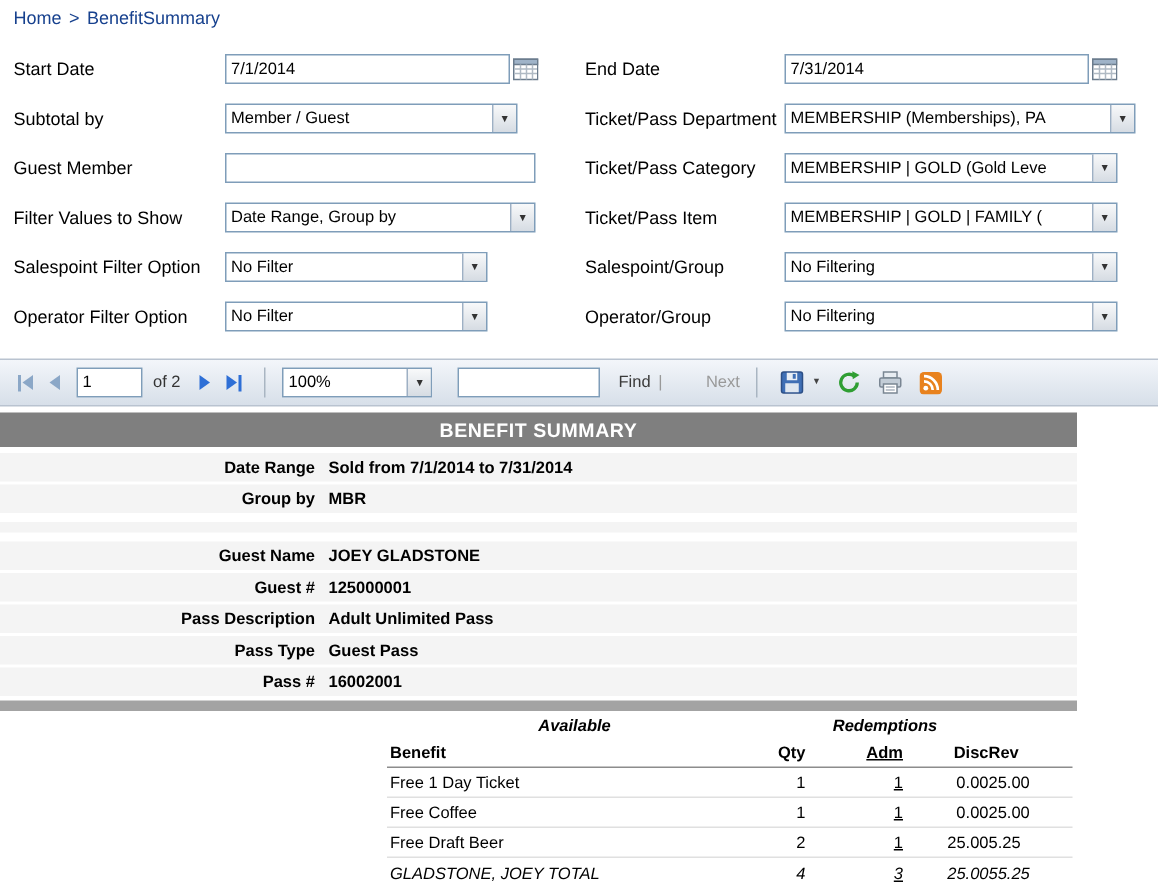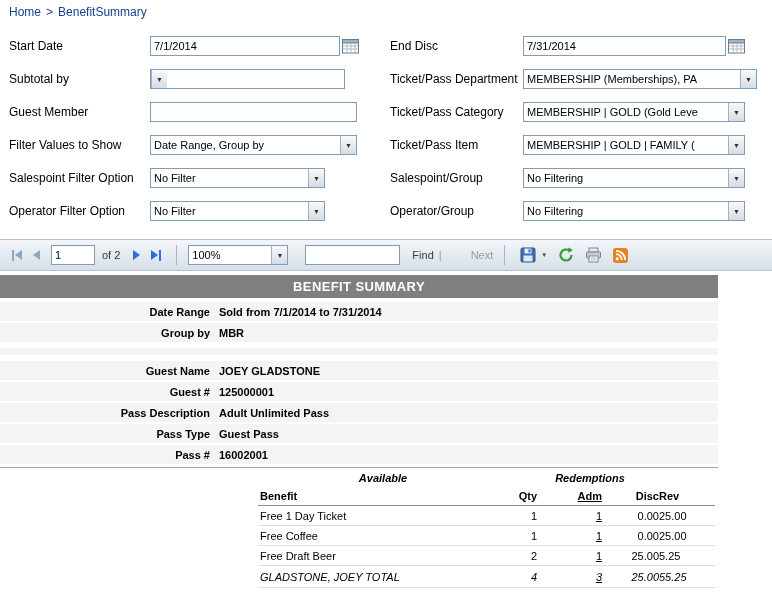--- a/index.html
+++ b/index.html
@@ -56,21 +56,21 @@
   .report { width:718px; margin-top:4px; }
   .report-title { height:23px; line-height:23px; background:var(--report-header-bg,#7f7f7f);
                   color:#fff; font-weight:bold; font-size:13px; text-align:center;
                   letter-spacing:0.4px; margin-bottom:4px; }
   .irow { display:flex; align-items:center; height:19px; background:var(--row-bg,#f5f5f5);
           margin-bottom:2px; font-size:11px; font-weight:bold;padding-left:48px; }
   .rlabel { width:170px; text-align:right; padding-right:8px; }
   .rvalue { padding-left:1px; }
   .band { height:7px; background:var(--row-bg,#f5f5f5); margin:6px 0; }
 
-  .table-sect { border-top:1px solid #a3a3a3; margin-top:3px; padding-top:2px; }
+  .table-sect { border-top:7px solid #a3a3a3; margin-top:3px; padding-top:2px; }
   .btable { margin-left:258px; width:457px; }
   .ghead { position:relative; height:17px; font-size:11px; font-weight:bold; font-style:italic; }
   .g-av  { position:absolute; left:60px;  width:130px; text-align:center; top:2px; }
   .g-red { position:absolute; left:265px; width:134px; text-align:center; top:2px; }
   .brow { display:flex; align-items:center; height:20px; font-size:11px; border-bottom:1px solid #e0e0e0; }
   .brow.head { font-weight:bold; border-bottom:1px solid #8c8c8c; height:19px; }
   .brow.total { font-style:italic; height:22px; }
   .c-benefit { width:182px; padding-left:2px; white-space:nowrap; overflow:hidden; }
   .c-qty  { width:97px; text-align:right; }
   .c-adm  { width:65px; text-align:right;text-decoration:underline; }
@@ -92,35 +92,36 @@
   <div class="p-ctrl">
     <input class="txt" style="width: 190px;" value="7/1/2014">
     <span class="cal">
       <svg width="17" height="16" viewBox="0 0 17 16">
           <rect x="0.5" y="1.5" width="16" height="13.5" fill="#fff" stroke="#6b7c8d"></rect>
           <rect x="0.5" y="1.5" width="16" height="3.5" fill="#9fb3c8" stroke="#6b7c8d"></rect>
           <path d="M1 8 h15 M1 11 h15 M5 5 v10 M9 5 v10 M13 5 v10" stroke="#b0bac4" stroke-width="1" fill="none"></path>
         </svg>
     </span>
   </div>
-  <div class="p-label">End Disc</div>
+  <div class="p-label">End Date</div>
   <div class="p-ctrl">
     <input class="txt" style="width: 203px;" value="7/31/2014">
     <span class="cal">
       <svg width="17" height="16" viewBox="0 0 17 16">
           <rect x="0.5" y="1.5" width="16" height="13.5" fill="#fff" stroke="#6b7c8d"></rect>
           <rect x="0.5" y="1.5" width="16" height="3.5" fill="#9fb3c8" stroke="#6b7c8d"></rect>
           <path d="M1 8 h15 M1 11 h15 M5 5 v10 M9 5 v10 M13 5 v10" stroke="#b0bac4" stroke-width="1" fill="none"></path>
         </svg>
     </span>
   </div>
 
   <div class="p-label">Subtotal by</div>
   <div class="p-ctrl">
     <div class="sel" style="width:195px">
+      <span class="sel-text">Member / Guest</span>
       <span class="sel-btn">▼</span>
     </div>
   </div>
   <div class="p-label">Ticket/Pass Department</div>
   <div class="p-ctrl">
     <div class="sel" style="width:234px">
       <span class="sel-text">MEMBERSHIP (Memberships), PA</span>
       <span class="sel-btn">▼</span>
     </div>
   </div>

